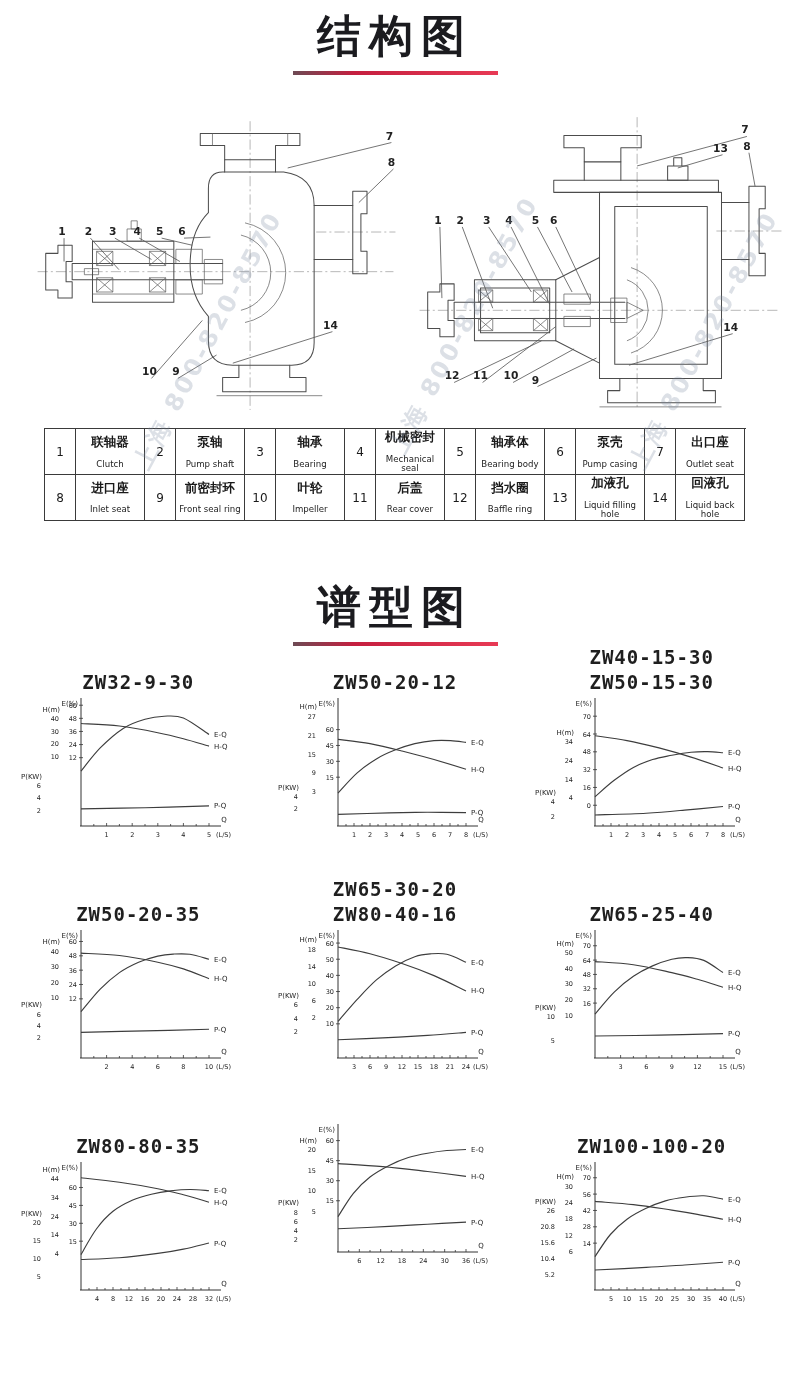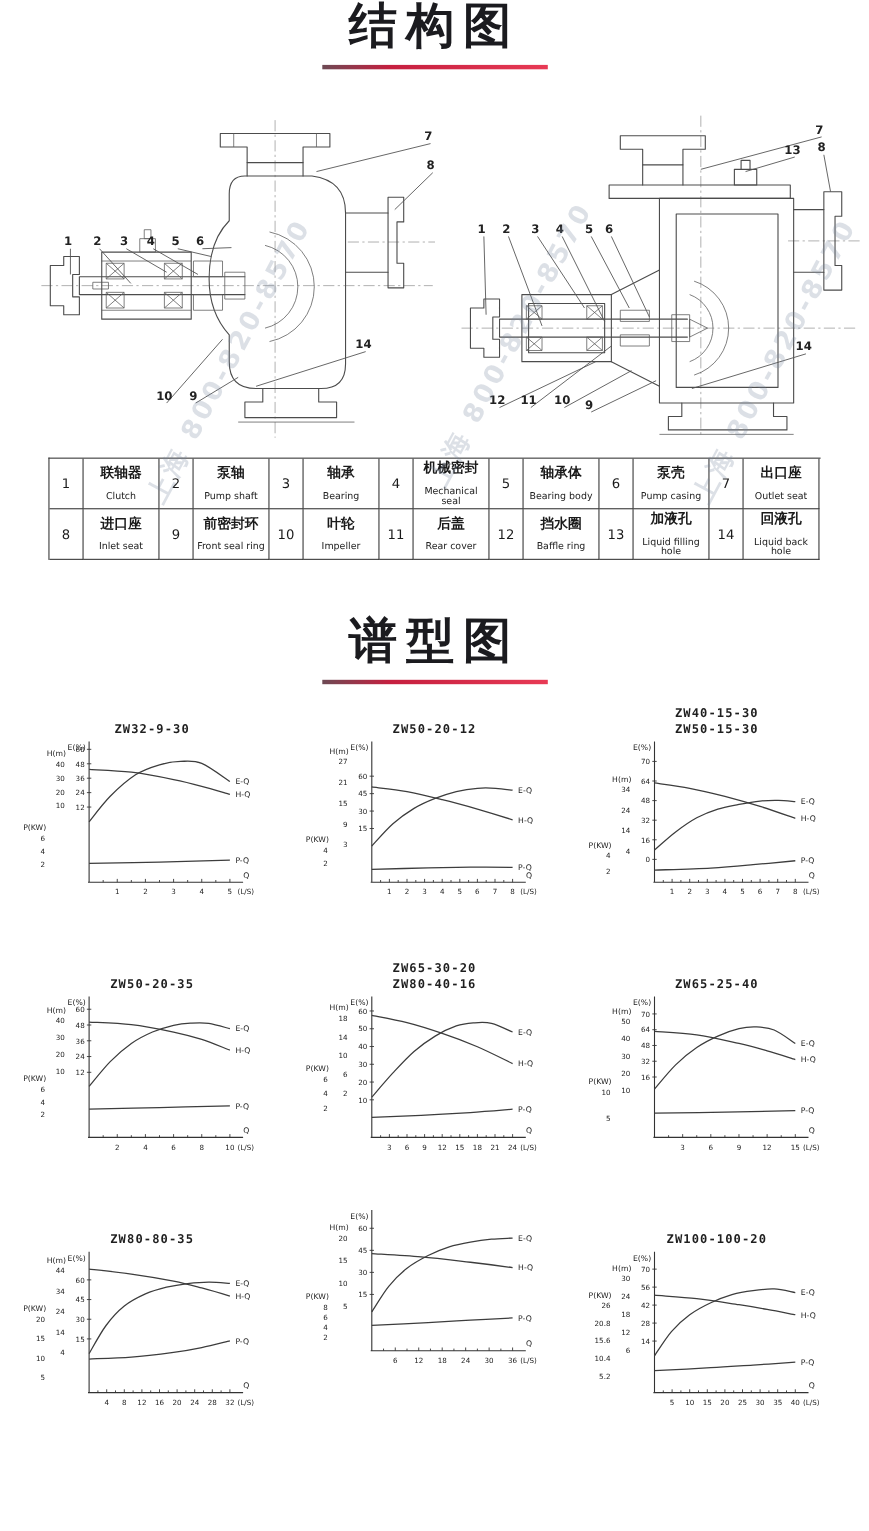--- a/index.html
+++ b/index.html
@@ -1,36 +1,36 @@
 <!DOCTYPE html>
 <html><head>
 <meta charset="utf-8">
 <style>
   html,body{margin:0;padding:0}
   body{width:790px;height:1392px;background:#ffffff;font-family:"DejavU Sans","DejaVu Sans",sans-serif;color:#1a1a1a;overflow:hidden;position:relative}
-  .sec-head{padding-top:0}
+  .sec-head{padding-top:12px}
   .sec-title{text-align:center;font-size:44px;font-weight:700;letter-spacing:8px;color:#1b1b1f;line-height:1.1}
   .underline{width:205px;height:4px;margin:11px auto 0;background:linear-gradient(90deg,#6d4a54 0%,#c51f3f 30%,#e83a55 100%)}
   #diagrams{display:flex;justify-content:flex-start;margin-top:34px;position:relative;height:305px}
   #diagrams svg{flex:0 0 auto}
   .dwg{stroke:#4c4c4c;fill:none;stroke-width:1;stroke-linejoin:round;stroke-linecap:round}
   .dwg-thin{stroke:#5c5c5c;fill:none;stroke-width:.7}
   .cl{stroke:#8a8a8a;fill:none;stroke-width:.6;stroke-dasharray:10 3 2 3}
   .callout-line{stroke:#555;stroke-width:.8}
   .callout-num{font-size:10.5px;fill:#222;font-weight:700}
   .wm{position:absolute;font-size:24px;letter-spacing:3px;color:rgba(120,135,160,.26);transform:rotate(-62deg);white-space:nowrap;pointer-events:none;font-weight:700}
   #parts-table{display:grid;grid-template-columns:repeat(7,31px 69px);width:701px;margin:14px auto 0;border-top:1px solid #3a3a3a;border-left:1px solid #3a3a3a;background:#fff}
   .pt-cell{border-right:1px solid #3a3a3a;border-bottom:1px solid #3a3a3a;display:flex;flex-direction:column;align-items:center;justify-content:center;min-height:42px;text-align:center;padding:1px}
   .pt-no{font-size:12px}
   .pt-zh{font-size:12.5px;font-weight:700;line-height:1.1}
   .pt-en{font-size:8.6px;margin-top:11px;line-height:1.05;color:#222}
   #curves-head{margin-top:50px}
   #charts-grid{display:grid;grid-template-columns:repeat(3,1fr);width:770px;margin:10px auto 0;row-gap:22px}
   .chart-cell{display:flex;flex-direction:column;align-items:center}
-  .chart-title{height:38px;display:flex;flex-direction:column;justify-content:flex-end;align-items:center;font-family:"DejaVu Sans Mono",monospace;font-weight:700;font-size:11px;letter-spacing:1px;line-height:1.3;color:#1f1f1f}
+  .chart-title{height:38px;display:flex;flex-direction:column;justify-content:flex-end;align-items:center;font-family:"DejaVu Sans Mono",monospace;font-weight:700;font-size:19px;letter-spacing:1px;line-height:1.3;color:#1f1f1f}
   .axis-txt{fill:#222}
   .curve{stroke:#3d3d3d;stroke-width:1.15;fill:none}
   .axln{stroke:#333;stroke-width:1;fill:none}
   .tick{stroke:#333;stroke-width:.8}
 </style>
 </head>
 <body>
 
 <div class="sec-head">
   <div class="sec-title">结构图</div>

